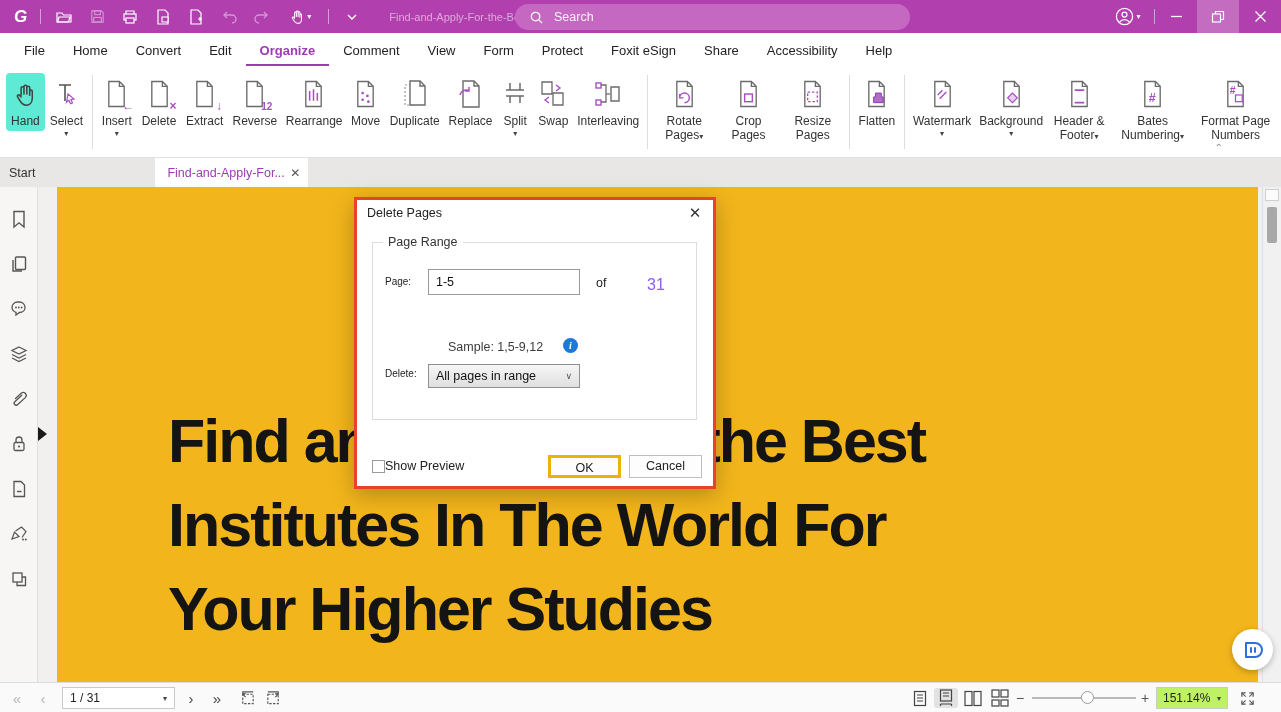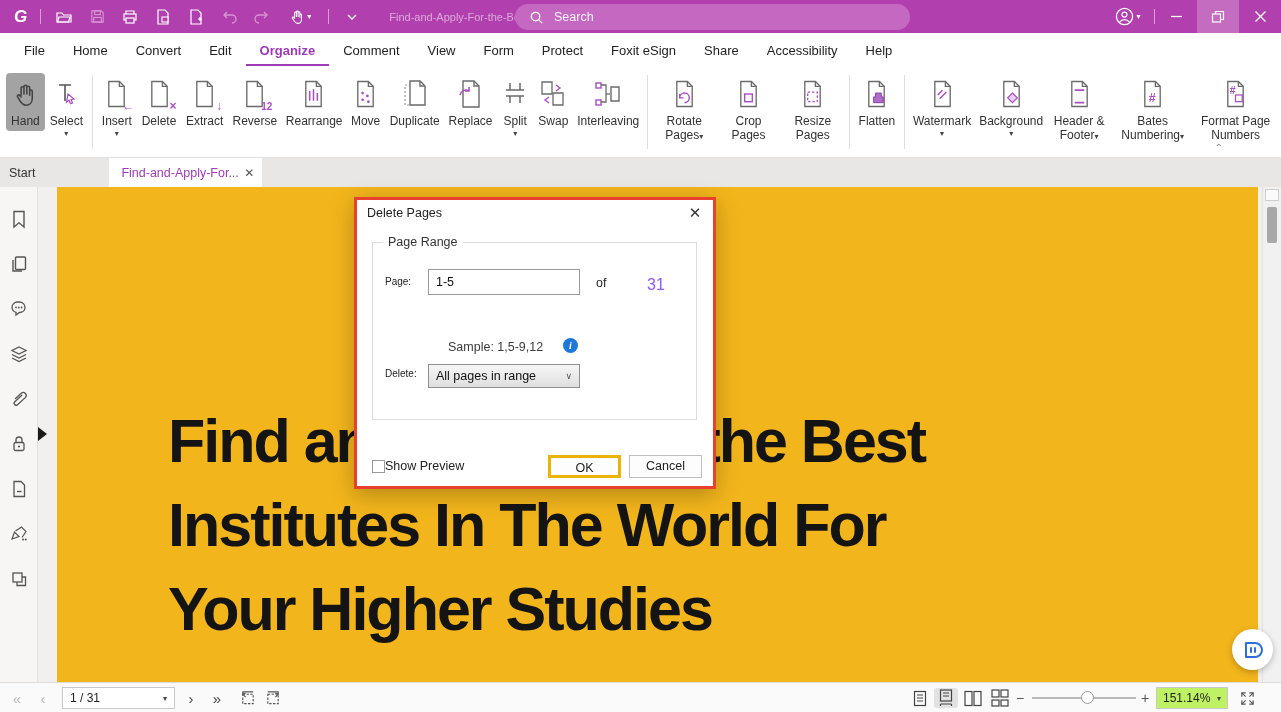--- a/index.html
+++ b/index.html
@@ -23,34 +23,34 @@
   .caret { font-size:8px; color:#fff; margin-left:2px; }
 
   
   .menubar { position:absolute; left:0; top:33px; width:100%; height:34px; background:#fff; display:flex; align-items:center; gap:0; padding-left:10px; }
   .menu-item { font-size:13px; color:#222; padding:8px 14px 6px 14px; cursor:pointer; border-bottom:2.5px solid transparent; }
   .menu-item.active { color:#9d3bb4; font-weight:bold; border-bottom-color:#9d3bb4; }
 
   
   .ribbon { position:absolute; left:0; top:67px; width:100%; height:91px; background:#fff; border-bottom:1px solid #e3e1df; display:flex; align-items:flex-start; padding:6px 4px 0 6px; }
   .rbtn { display:flex; flex-direction:column; align-items:center; padding:3px 6px; border-radius:4px; cursor:pointer; min-width:36px; }
-  .rbtn.active { background:#a3a3a3; }
+  .rbtn.active { background:#5eead4; }
   .ric { position:relative; height:36px; display:flex; align-items:center; justify-content:center; }
   .accent { position:absolute; right:-5px; bottom:0; font-size:12px; font-weight:bold; color:#a94fc2; line-height:1; }
   .rlabel { font-size:12px; color:#333; text-align:center; line-height:14px; margin-top:2px; }
   .w2 .rlabel { max-width:56px; }
   .w3 .rlabel { max-width:76px; }
   .rcaret { font-size:8px; color:#444; margin-top:1px; }
   .rsep { width:1px; height:74px; background:#e0deda; margin:2px 4px; align-self:flex-start; }
   .ribbon-collapse { position:absolute; right:58px; bottom:4px; font-size:10px; color:#888; cursor:pointer; }
 
   
   .tabbar { position:absolute; left:0; top:158px; width:100%; height:29px; background:#e9e7e5; display:flex; align-items:stretch; }
   .tab-start { font-size:12.5px; color:#333; display:flex; align-items:center; padding:0 18px 0 9px; cursor:pointer; }
-  .tab-doc { margin-left:56px; width:153px; background:#fff; display:flex; align-items:center; justify-content:center; padding:0 8px 0 12px; cursor:pointer; }
+  .tab-doc { margin-left:102px; width:153px; background:#fff; display:flex; align-items:center; justify-content:center; padding:0 8px 0 12px; cursor:pointer; }
   .tab-doc .tlabel { font-size:12.5px; color:#9d3bb4; white-space:nowrap; overflow:hidden; }
   .tab-doc .tclose { font-size:12px; color:#555; margin-left:6px; cursor:pointer; }
 
   
   .viewer { position:absolute; left:0; top:187px; width:1281px; height:495px; background:#f1f0ee; overflow:hidden; }
   .sidebar { position:absolute; left:0; top:0; width:38px; height:100%; background:#f7f6f5; border-right:1px solid #e2e0de; display:flex; flex-direction:column; align-items:center; padding-top:22px; gap:25px; }
   .sb-icon { width:20px; height:20px; cursor:pointer; }
   .sb-expand { position:absolute; left:38px; top:240px; width:0; height:0; border-top:7px solid transparent; border-bottom:7px solid transparent; border-left:9px solid #1a1a1a; cursor:pointer; }
 
   .page { position:absolute; left:57px; top:0; width:1201px; height:495px; background:#f2b51b; }

